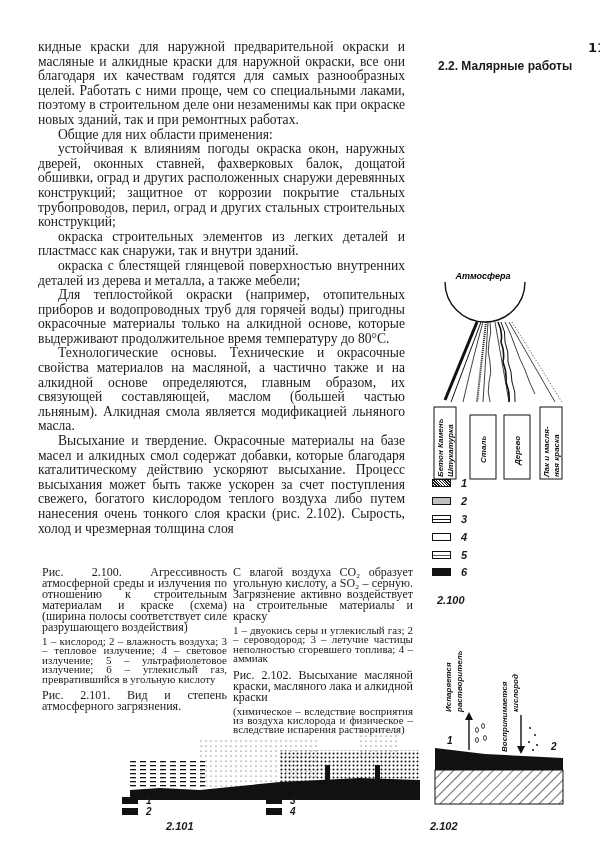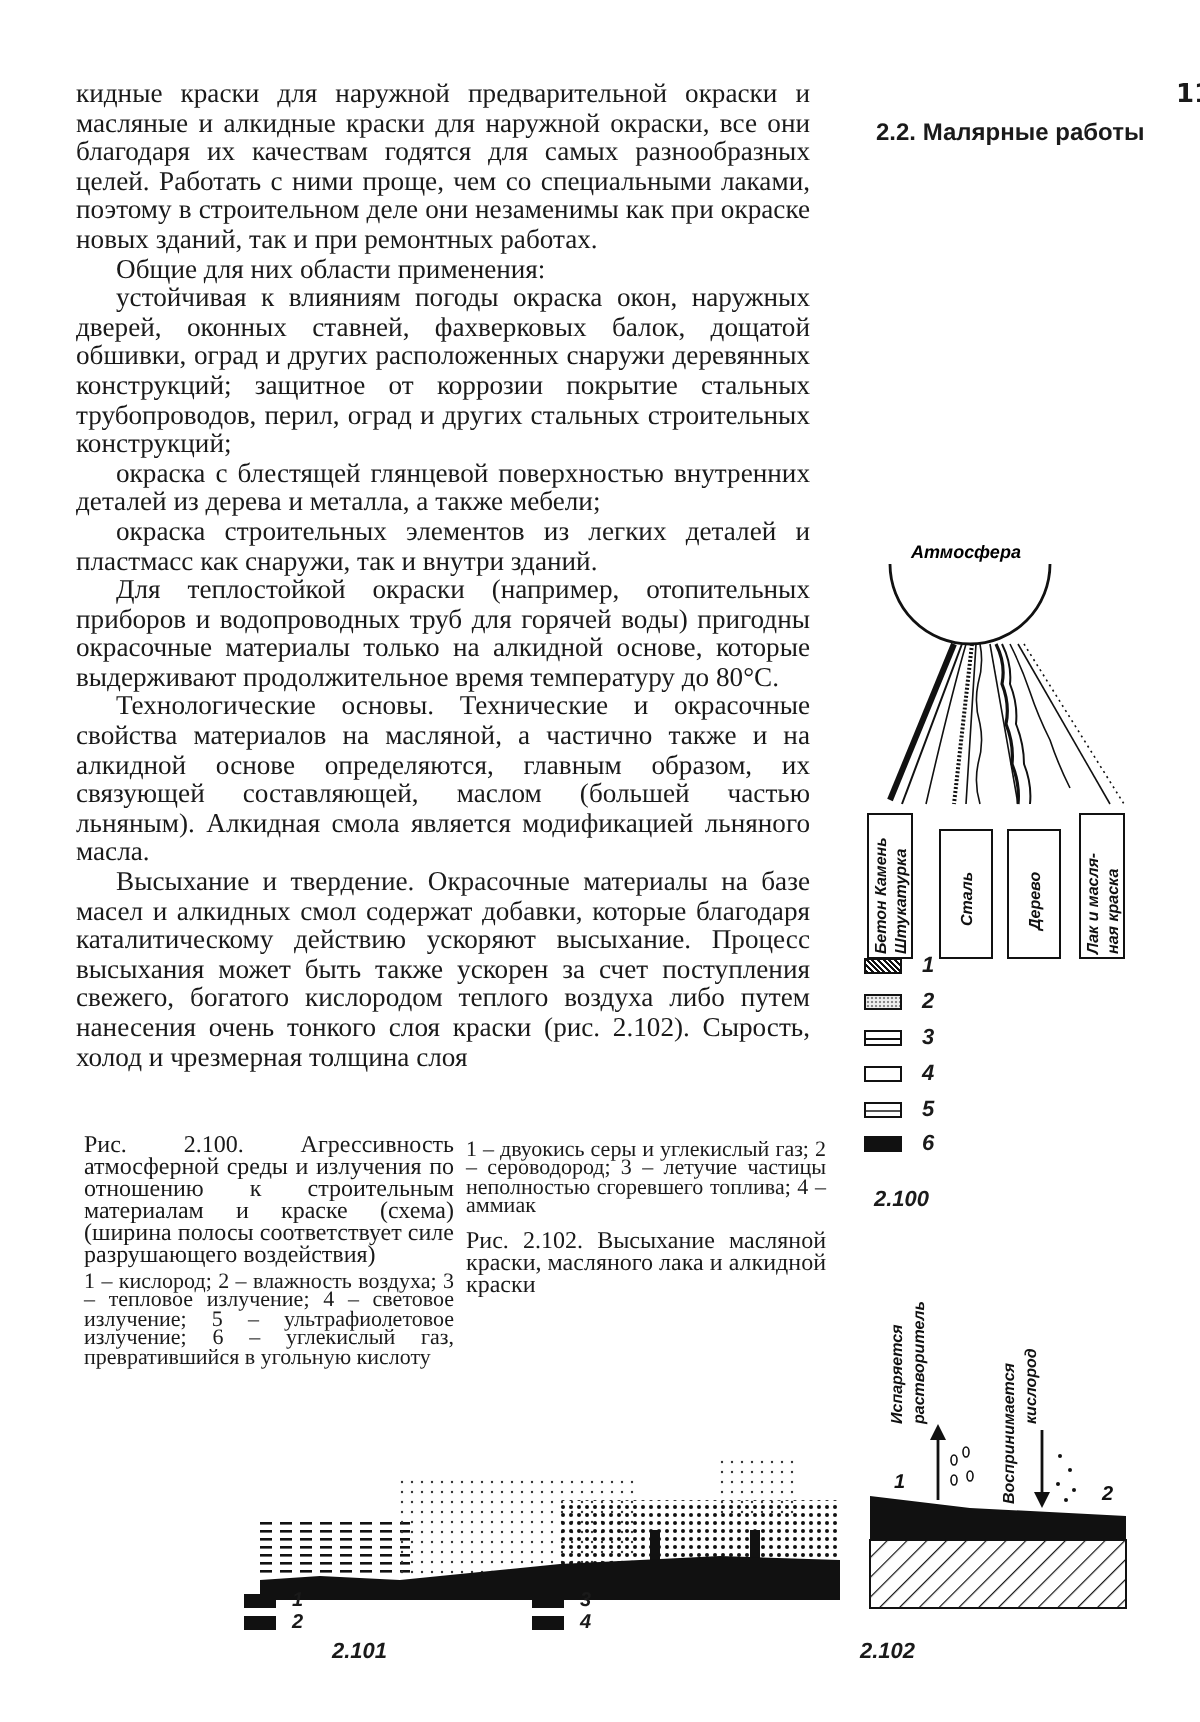--- a/index.html
+++ b/index.html
@@ -22,22 +22,22 @@
 </head>
 <body>
 
 <div class="page-num">115</div>
 <div class="running-head">2.2. Малярные работы</div>
 
 <div class="main-text">
   <p>кидные краски для наружной предварительной окраски и масляные и алкидные краски для наружной окраски, все они благодаря их качествам годятся для самых разнообразных целей. Работать с ними проще, чем со специальными лаками, поэтому в строительном деле они незаменимы как при окраске новых зданий, так и при ремонтных работах.</p>
   <p class="ind">Общие для них области применения:</p>
   <p class="ind">устойчивая к влияниям погоды окраска окон, наружных дверей, оконных ставней, фахверковых балок, дощатой обшивки, оград и других расположенных снаружи деревянных конструкций; защитное от коррозии покрытие стальных трубопроводов, перил, оград и других стальных строительных конструкций;</p>
+  <p class="ind">окраска строительных элементов из легких деталей и пластмасс как снаружи, так и внутри зданий.</p>
   <p class="ind">окраска с блестящей глянцевой поверхностью внутренних деталей из дерева и металла, а также мебели;</p>
-  <p class="ind">окраска строительных элементов из легких деталей и пластмасс как снаружи, так и внутри зданий.</p>
   <p class="ind">Для теплостойкой окраски (например, отопительных приборов и водопроводных труб для горячей воды) пригодны окрасочные материалы только на алкидной основе, которые выдерживают продолжительное время температуру до 80°С.</p>
   <p class="ind"><span class="it">Технологические основы</span><span>. Технические и окрасочные свойства материалов на масляной, а частично также и на алкидной основе определяются, главным образом, их связующей составляющей, маслом (большей частью льняным). Алкидная смола является модификацией льняного масла.</span></p>
   <p class="ind"><span class="it">Высыхание и твердение</span><span>. Окрасочные материалы на базе масел и алкидных смол содержат добавки, которые благодаря каталитическому действию ускоряют высыхание. Процесс высыхания может быть также ускорен за счет поступления свежего, богатого кислородом теплого воздуха либо путем нанесения очень тонкого слоя краски (рис. 2.102). Сырость, холод и чрезмерная толщина слоя</span></p>
 </div>
 
 <svg style="position:absolute;left:425px;top:270px" width="170" height="160" viewBox="0 0 170 160">
   <path d="M 20 12 A 40 40 0 0 0 100 12" fill="none" stroke="#111" stroke-width="1.4"></path>
   <g stroke="#111" fill="none">
     <line x1="52" y1="52" x2="20" y2="130" stroke-width="3"></line>
     <line x1="56" y1="52" x2="26" y2="132" stroke-width="1"></line>
@@ -94,25 +94,28 @@
 <div class="legend-row" style="top:566px">
     <span class="swatch" style="background:#111;"></span>
     <span>6</span>
   </div>
 
 <div class="fig-label" style="left:437px;top:594px">2.100</div>
 
 <div class="caption" style="left:42px;top:567px;width:185px;">
   <div class="ttl">Рис. 2.100. Агрессивность атмосферной среды и излучения по отношению к строительным материалам и краске (схема) (ширина полосы соответствует силе разрушающего воздействия)</div>
   <div class="legend">1 – кислород; 2 – влажность воздуха; 3 – тепловое излучение; 4 – световое излучение; 5 – ультрафиолетовое излучение; 6 – углекислый газ, превратившийся в угольную кислоту</div>
+  <div class="ttl" style="margin-top:6px">Рис. 2.101. Вид и степень атмосферного загрязнения.</div>
 </div>
 
 <div class="caption" style="left:233px;top:567px;width:180px;">
+  <div class="ttl">С влагой воздуха CO₂ образует угольную кислоту, а SO₂ – серную. Загрязнение активно воздействует на строительные материалы и краску</div>
   <div class="legend">1 – двуокись серы и углекислый газ; 2 – сероводород; 3 – летучие частицы неполностью сгоревшего топлива; 4 – аммиак</div>
   <div class="ttl" style="margin-top:6px">Рис. 2.102. Высыхание масляной краски, масляного лака и алкидной краски</div>
+  <div class="legend">(химическое – вследствие восприятия из воздуха кислорода и физическое – вследствие испарения растворителя)</div>
 </div>
 
 <svg style="position:absolute;left:120px;top:720px" width="300" height="80" viewBox="0 0 300 80">
   <defs>
     <pattern id="dots" width="5" height="5" patternUnits="userSpaceOnUse">
         <circle cx="1" cy="1" r="0.6" fill="#333"></circle>
       </pattern>
     <pattern id="bigdots" width="4" height="4" patternUnits="userSpaceOnUse">
         <circle cx="1.5" cy="1.5" r="1" fill="#111"></circle>
       </pattern>

